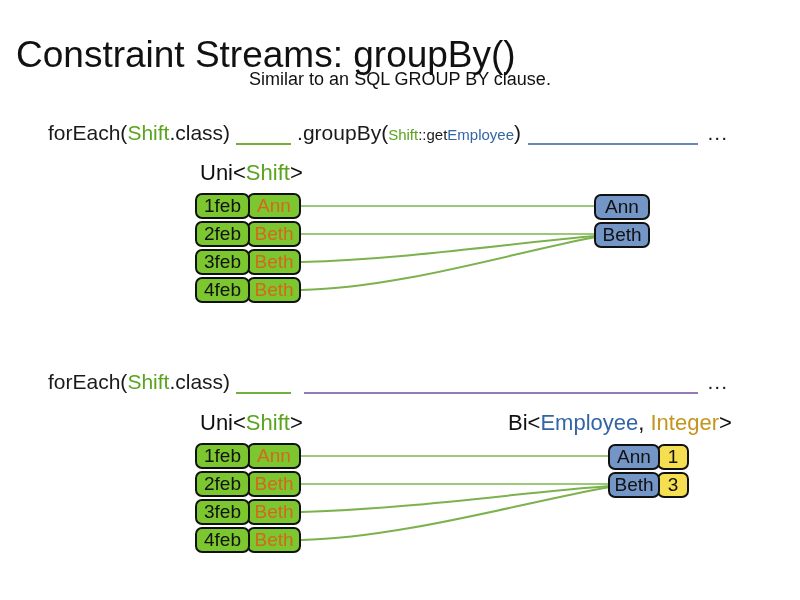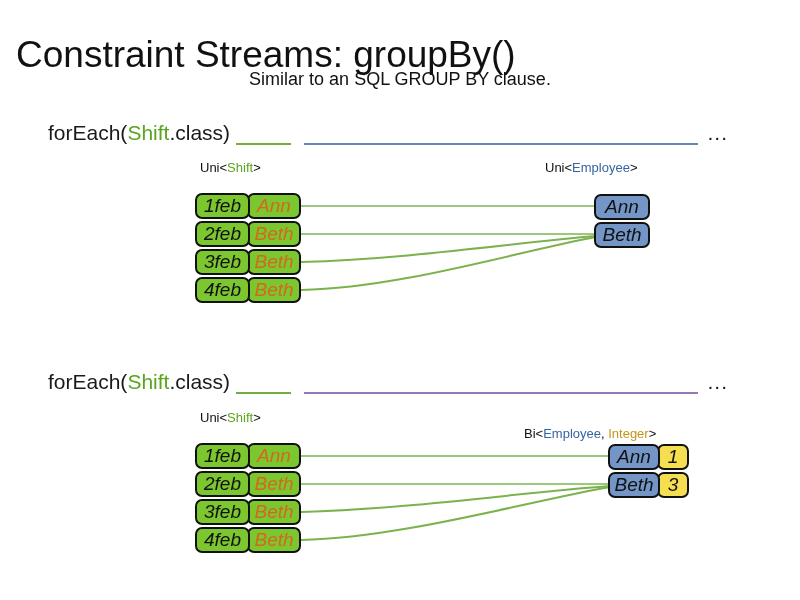--- a/index.html
+++ b/index.html
@@ -26,21 +26,21 @@
   .t-shift{color:var(--shift-green);}
   .t-emp{color:var(--employee-blue);}
   .t-count{color:var(--count-gold);}
   .arg{font-size:15px;}
   .dash{width:55px;height:2px;margin:0 6px;background:var(--dash-green);flex:0 0 auto;}
   .trail{flex:1 1 auto;height:2px;margin:0 9px 0 7px;}
   .trail.blue{background:var(--line-blue);}
   .trail.purple{background:var(--line-purple);}
   .ellipsis{font-size:21px;letter-spacing:1px;}
   
-  .stream-label{position:absolute;font-size:13px;white-space:nowrap;color:#111;text-align:center;}
+  .stream-label{position:absolute;font-size:22px;white-space:nowrap;color:#111;text-align:center;}
   
   .shift-table{position:absolute;left:195px;}
   .srow{display:flex;margin-bottom:2px;}
   .cell{
     height:22px;border:2px solid #111;border-radius:7px;
     background:var(--box-green);font-size:19px;line-height:22px;text-align:center;
   }
   .cell.date{width:51px;color:#111;position:relative;z-index:2;}
   .cell.name{width:50px;margin-left:-3px;color:var(--name-orange);z-index:1;}
   
@@ -53,21 +53,21 @@
   
   .group-col{position:absolute;left:608px;}
   .grow{display:flex;margin-bottom:2px;}
   .gbox{
     height:22px;border:2px solid #111;border-radius:7px;
     font-size:19px;line-height:22px;text-align:center;color:#111;
   }
   .gbox.emp{width:48px;background:var(--box-blue);position:relative;z-index:2;}
   .gbox.cnt{width:28px;background:var(--box-yellow);margin-left:-3px;z-index:1;}
   .connectors{position:absolute;top:0;left:0;z-index:0;}
-  .shift-table,.emp-col,.group-col{z-index:1;font-style:italic;}
+  .shift-table,.emp-col,.group-col{z-index:1;}
 </style>
 </head>
 <body>
 
 <div class="slide">
 
   <h1 class="title">Constraint Streams: groupBy()</h1>
   <div class="subtitle">Similar to an SQL GROUP BY clause.</div>
 
   <svg class="connectors" width="800" height="600" viewBox="0 0 800 600" fill="none">
@@ -79,27 +79,27 @@
 
     <path d="M301 456 H610" stroke="#9bc97b" stroke-width="2"></path>
     <path d="M301 484 H610" stroke="#9bc97b" stroke-width="2"></path>
     <path d="M301 512 C410 509 525 492 610 486" stroke="#7cb24e" stroke-width="2"></path>
     <path d="M301 540 C400 538 525 502 610 487" stroke="#7cb24e" stroke-width="2"></path>
   </svg>
 
   <div class="code-row r1">
     <span><span>forEach(</span><span class="t-shift">Shift</span><span>.class)</span></span>
     <div class="dash"></div>
+    <span><span>.groupBy(</span><span class="arg t-shift">Shift</span><span class="arg">::get</span><span class="arg t-emp">Employee</span><span>)</span></span>
     <div class="trail blue"></div>
     <span class="ellipsis">...</span>
   </div>
 
   <div class="stream-label" style="top:160px;left:200px;"><span>Uni&lt;</span><span class="t-shift">Shift</span><span>&gt;</span></div>
 
-  <div class="stream-label" style="top:160px;left:545px;"><span>Uni&lt;</span><span class="t-emp">Employee</span><span>&gt;</span></div>
 
   <div class="shift-table" style="top:193px;">
     <div class="srow">
       <div class="cell date">1feb</div>
       <div class="cell name">Ann</div>
     </div>
     <div class="srow">
       <div class="cell date">2feb</div>
       <div class="cell name">Beth</div>
     </div>
@@ -120,21 +120,21 @@
 
   <div class="code-row r2">
     <span><span>forEach(</span><span class="t-shift">Shift</span><span>.class)</span></span>
     <div class="dash"></div>
     <div class="trail purple"></div>
     <span class="ellipsis">...</span>
   </div>
 
   <div class="stream-label" style="top:410px;left:200px;"><span>Uni&lt;</span><span class="t-shift">Shift</span><span>&gt;</span></div>
 
-  <div class="stream-label" style="top:410px;left:524px;margin-top:16px;"><span>Bi&lt;</span><span class="t-emp">Employee</span><span>, </span><span class="t-count">Integer</span><span>&gt;</span></div>
+  <div class="stream-label" style="top:410px;left:508px;"><span>Bi&lt;</span><span class="t-emp">Employee</span><span>, </span><span class="t-count">Integer</span><span>&gt;</span></div>
 
   <div class="shift-table" style="top:443px;">
     <div class="srow">
       <div class="cell date">1feb</div>
       <div class="cell name">Ann</div>
     </div>
     <div class="srow">
       <div class="cell date">2feb</div>
       <div class="cell name">Beth</div>
     </div>

